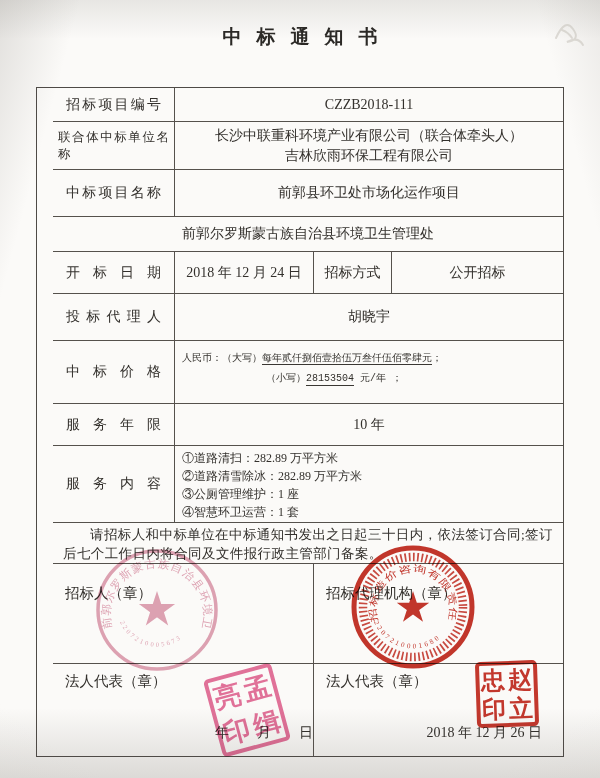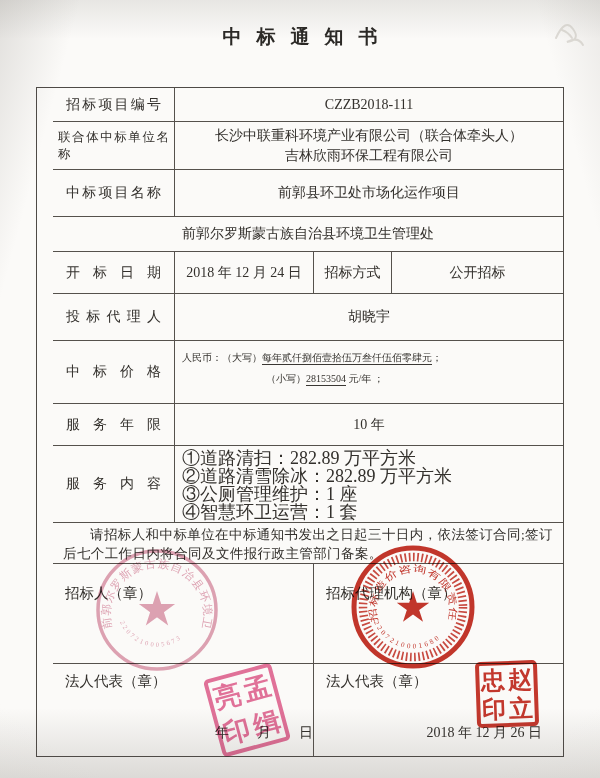--- a/index.html
+++ b/index.html
@@ -39,23 +39,23 @@
     width:121px;border-right:1px solid #55514c;box-sizing:content-box;
     display:flex;align-items:center;padding:0 0;flex:none;
   }
   .jlab{display:block;width:100%;margin:0 13px;text-align:justify;text-align-last:justify;}
   .jlab.long{margin:0 5px;font-size:12.5px;}
   .val{flex:1;display:flex;align-items:center;justify-content:center;text-align:center;}
   .val.stack{flex-direction:column;justify-content:center;line-height:20px;}
   .c-date{width:138px;border-right:1px solid #55514c;flex:none;display:flex;align-items:center;justify-content:center;}
   .c-lab2{width:77px;border-right:1px solid #55514c;flex:none;display:flex;align-items:center;justify-content:center;}
   .price{flex:1;padding:6px 6px 0 7px;font-size:10px;line-height:21px;}
-  .price .ind{padding-left:84px;}
+  .price .ind{padding-left:84px;font-family:Liberation Mono, monospace;}
   .u{border-bottom:1px solid #3a3733;padding-bottom:1px;}
-  .svc{flex:1;padding:3px 6px 0 7px;font-size:18px;line-height:18px;}
+  .svc{flex:1;padding:3px 6px 0 7px;font-size:12px;line-height:18px;}
   .note-cell{flex:1;padding:3px 10px 0 10px;font-size:13.5px;line-height:18.5px;}
   .note-cell p{margin:0;text-indent:2em;letter-spacing:.4px;}
   .sigL{width:260px;border-right:1px solid #55514c;flex:none;position:relative;}
   .sigR{flex:1;position:relative;}
   .sig-label{position:absolute;left:12px;top:20px;font-size:14.5px;}
   .sig-label.low{top:8px;}
   .date-line{position:absolute;bottom:14px;font-size:14px;white-space:pre;}
   .dl-left{right:0;}
   .dl-right{right:21px;}
   

